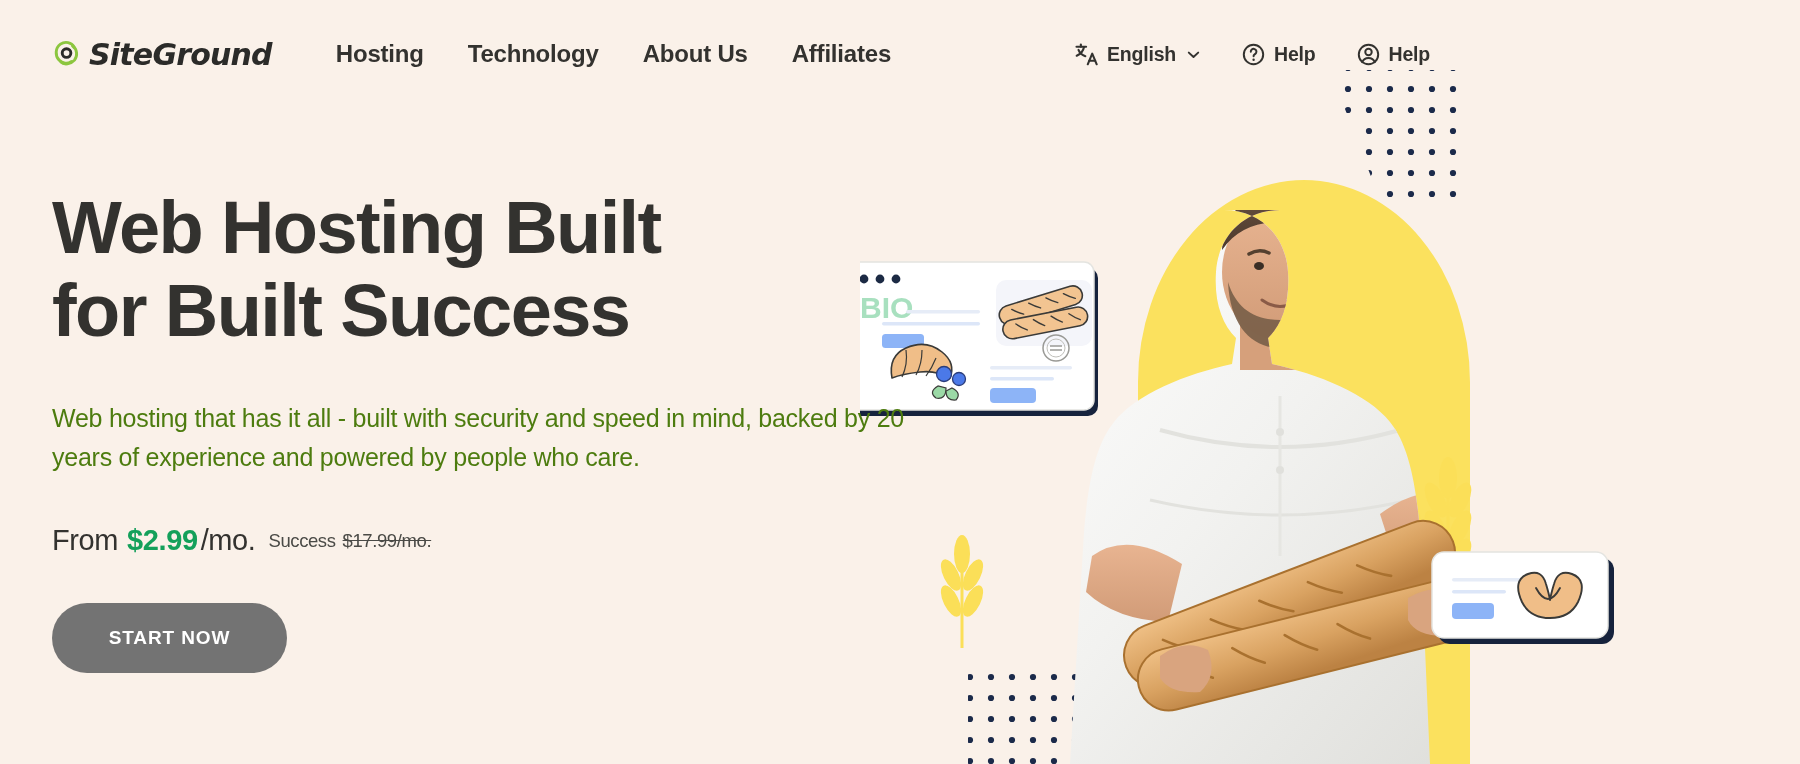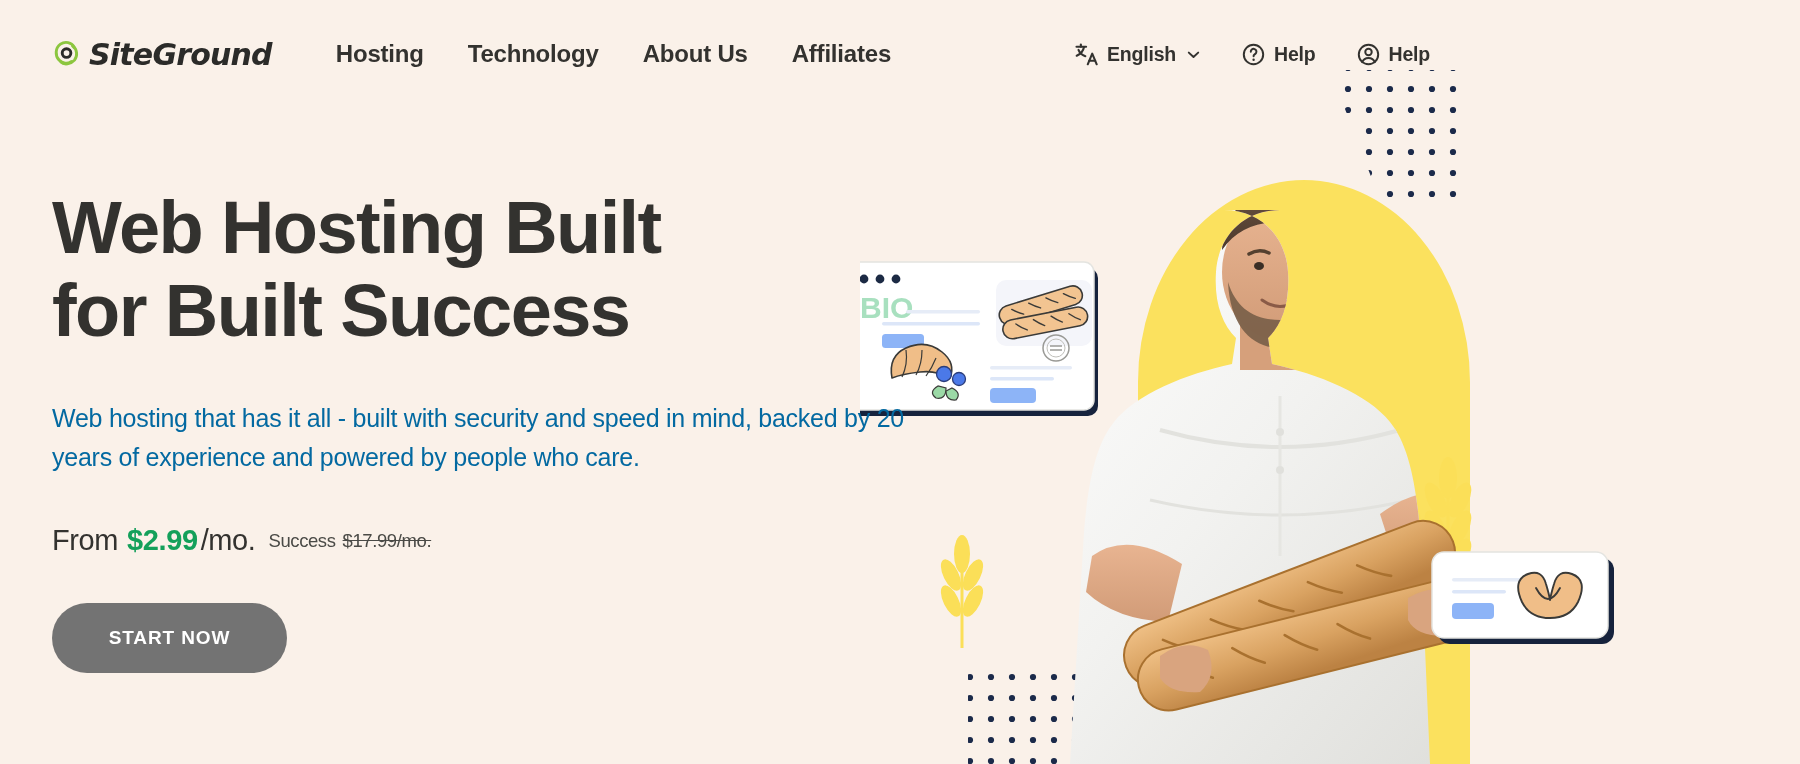--- a/index.html
+++ b/index.html
@@ -55,21 +55,21 @@
 
   .headline {
     font-size:74px; line-height:83px; font-weight:700;
     color:#33322F; letter-spacing:-1.6px;
     font-family:"Liberation Sans", sans-serif;
   }
   .headline .l2 { display:block; }
 
   .subhead {
     margin-top:47px;
-    font-size:25px; line-height:39px; color:#0369a1;
+    font-size:25px; line-height:39px; color:#4d7c0f;
     font-weight:400; letter-spacing:-0.25px; max-width:880px;
   }
 
   .price-row {
     margin-top:47px; display:flex; align-items:center; flex-wrap:wrap;
     font-size:29px; color:#33322F; letter-spacing:-0.4px;
   }
   .price-from { font-weight:400; }
   .price-amount { font-weight:700; color:#13A05A; margin:0 3px 0 9px; }
   .price-per { font-weight:400; }

